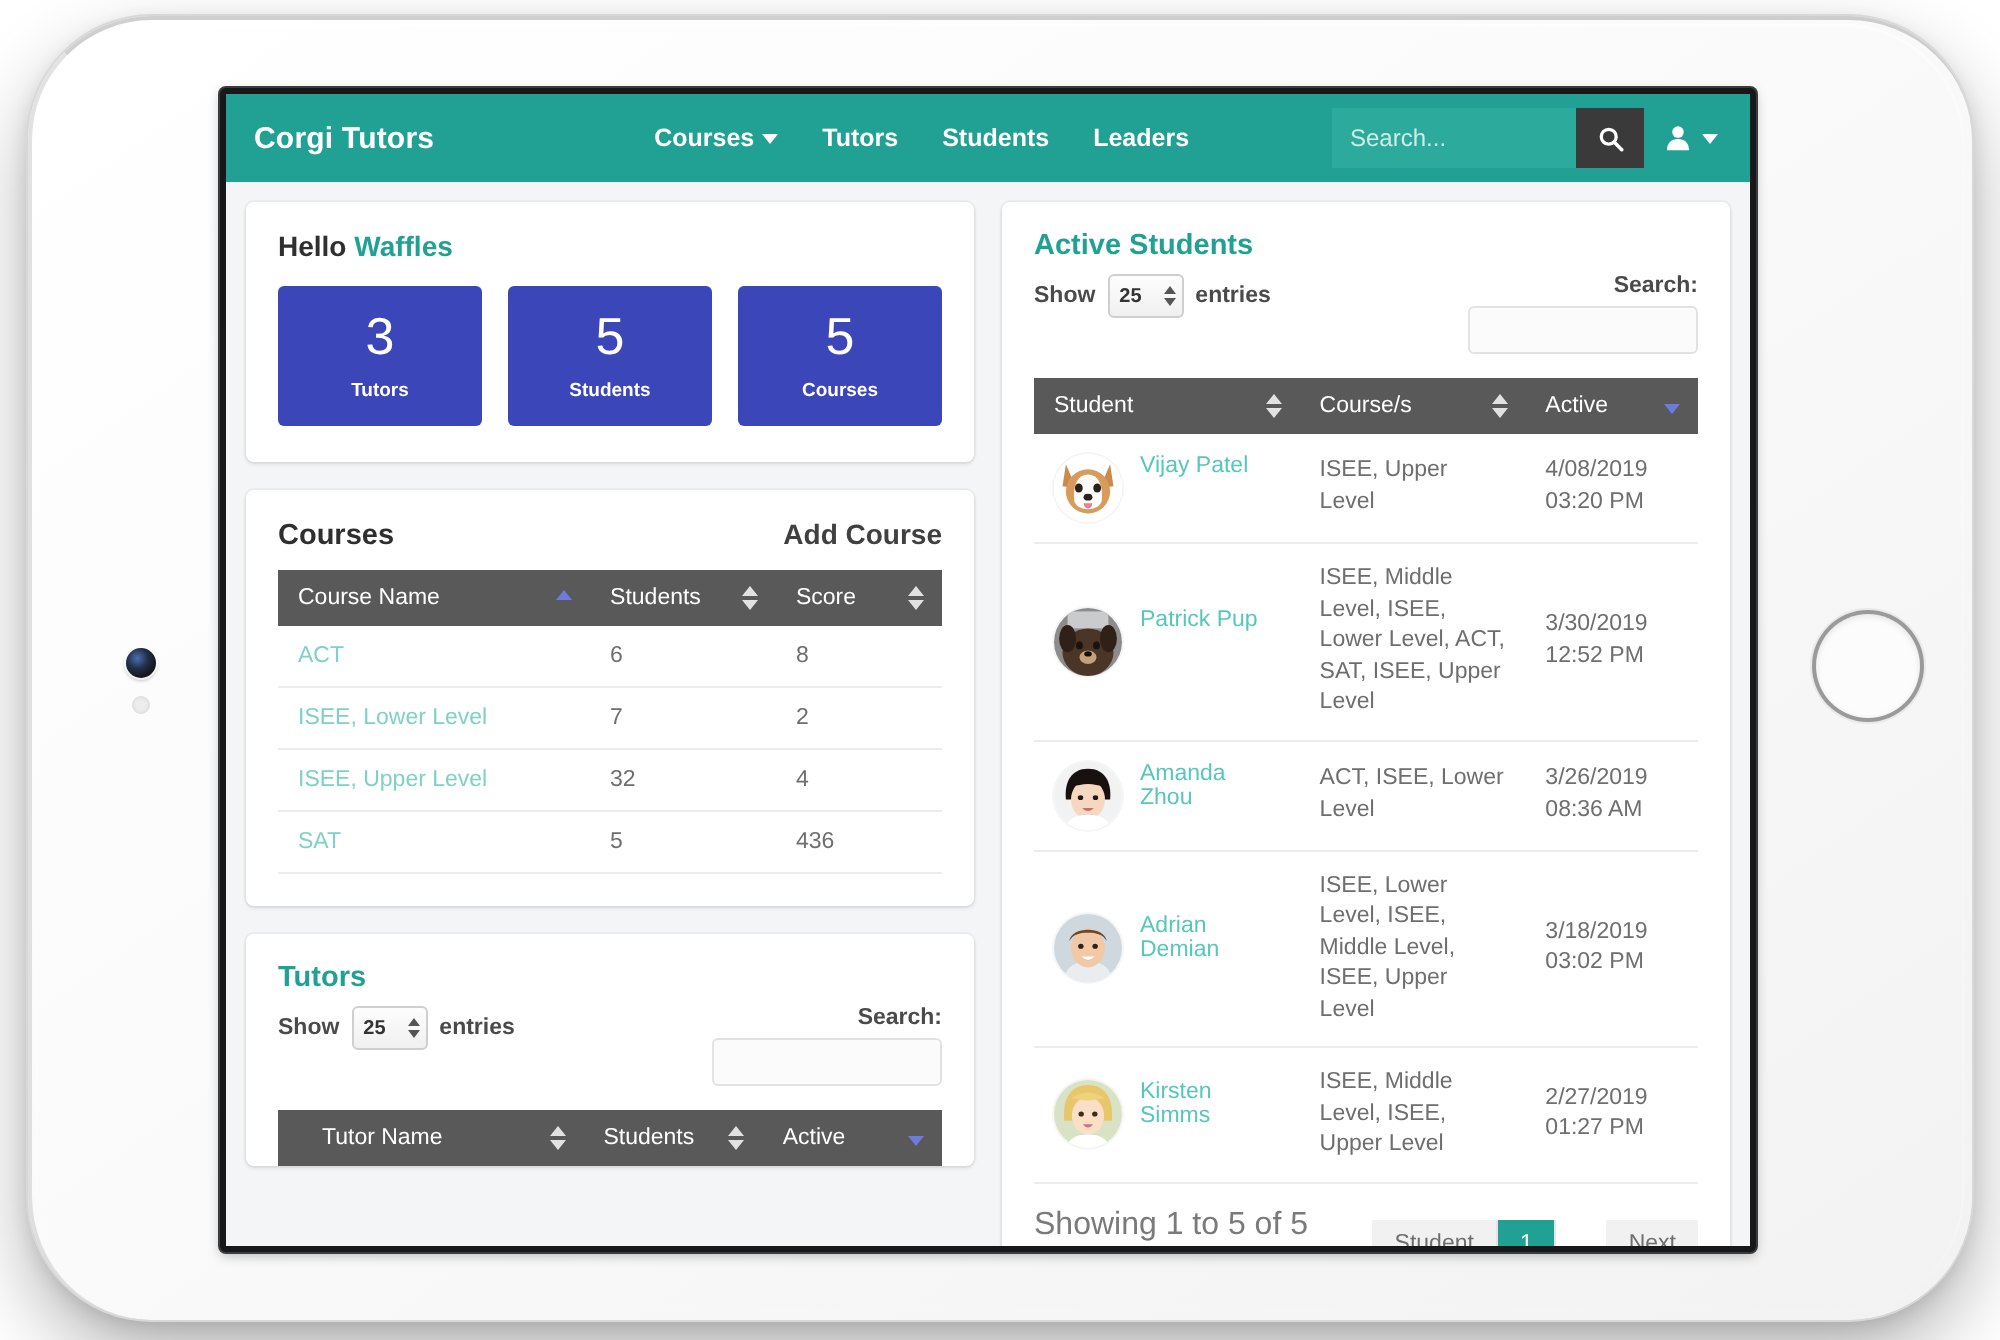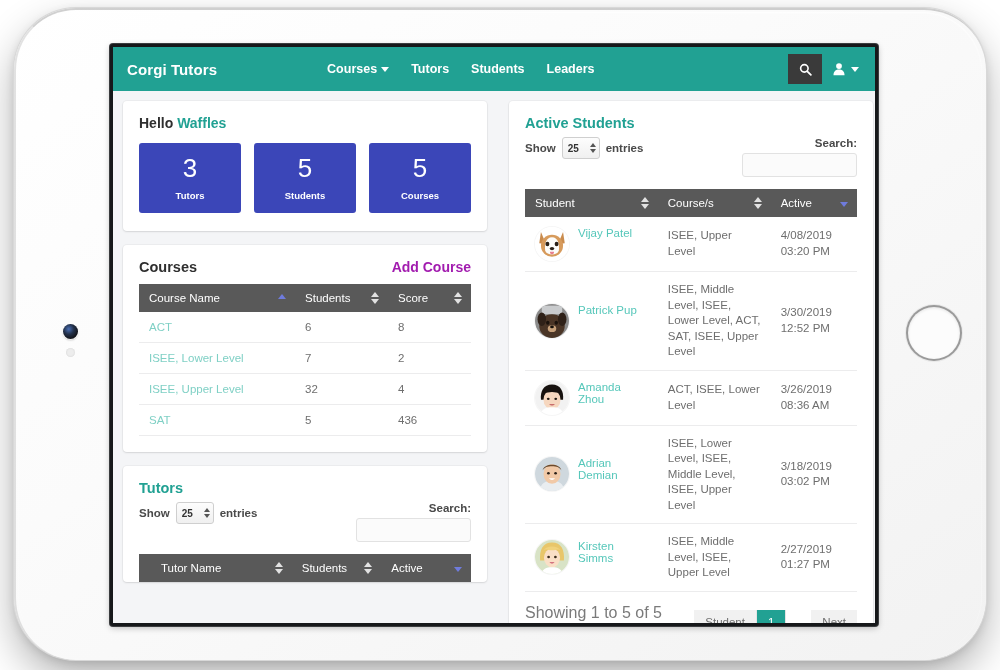--- a/index.html
+++ b/index.html
@@ -155,21 +155,21 @@
     padding: 0;
   }
   .user-menu {
     display: flex; align-items: center; gap: 5px;
     padding-right: 6px; cursor: pointer;
   }
 
   
   #content {
     display: flex;
-    gap: 22px;
+    gap: 14px;
     padding: 10px 10px 0 10px;
     height: 532px;
   }
   .col-left { width: 364px; flex: none; }
   .col-right { width: 364px; flex: none; }
 
   .panel {
     background: #ffffff;
     border-radius: 4px;
     box-shadow: 0 1px 2px rgba(0,0,0,0.10), 0 0 0 1px rgba(0,0,0,0.03);
@@ -196,21 +196,21 @@
   .stat-label { font-size: 9.5px; font-weight: bold; }
 
   
   #courses-panel { padding: 14px 16px 16px 16px; }
   .panel-head {
     display: flex; align-items: baseline; justify-content: space-between;
     margin-bottom: 9px;
   }
   .panel-title { font-size: 14.5px; font-weight: bold; color: #2f2f2f; }
   .panel-title.teal { color: #21a193; }
-  .link-action { font-size: 14px; font-weight: bold; color: #a21caf; cursor: pointer; }
+  .link-action { font-size: 14px; font-weight: bold; color: #404040; cursor: pointer; }
 
   table { width: 100%; border-collapse: collapse; }
   thead th {
     background: #595959;
     color: #ffffff;
     font-size: 11.5px;
     font-weight: normal;
     text-align: left;
     padding: 8px 10px;
     position: relative;
@@ -354,20 +354,21 @@
         <span>Courses</span>
         <span class="caret-down"></span>
       </div>
       <div class="nav-link">Tutors</div>
       <div class="nav-link">Students</div>
       <div class="nav-link">Leaders</div>
     </div>
 
     <div class="nav-right">
       <div class="search-group">
+        <input id="nav-search-input" type="text" placeholder="Search..." style="">
         <button id="nav-search-button">
           <svg width="13" height="13" viewBox="0 0 16 16">
             <circle cx="6.6" cy="6.6" r="4.6" fill="none" stroke="#ffffff" stroke-width="2"></circle>
             <line x1="10.2" y1="10.2" x2="14.6" y2="14.6" stroke="#ffffff" stroke-width="2.2" stroke-linecap="round"></line>
           </svg>
         </button>
       </div>
       <div class="user-menu">
         <svg width="14" height="14" viewBox="0 0 16 16">
           <circle cx="8" cy="4.6" r="3.3" fill="#ffffff"></circle>

